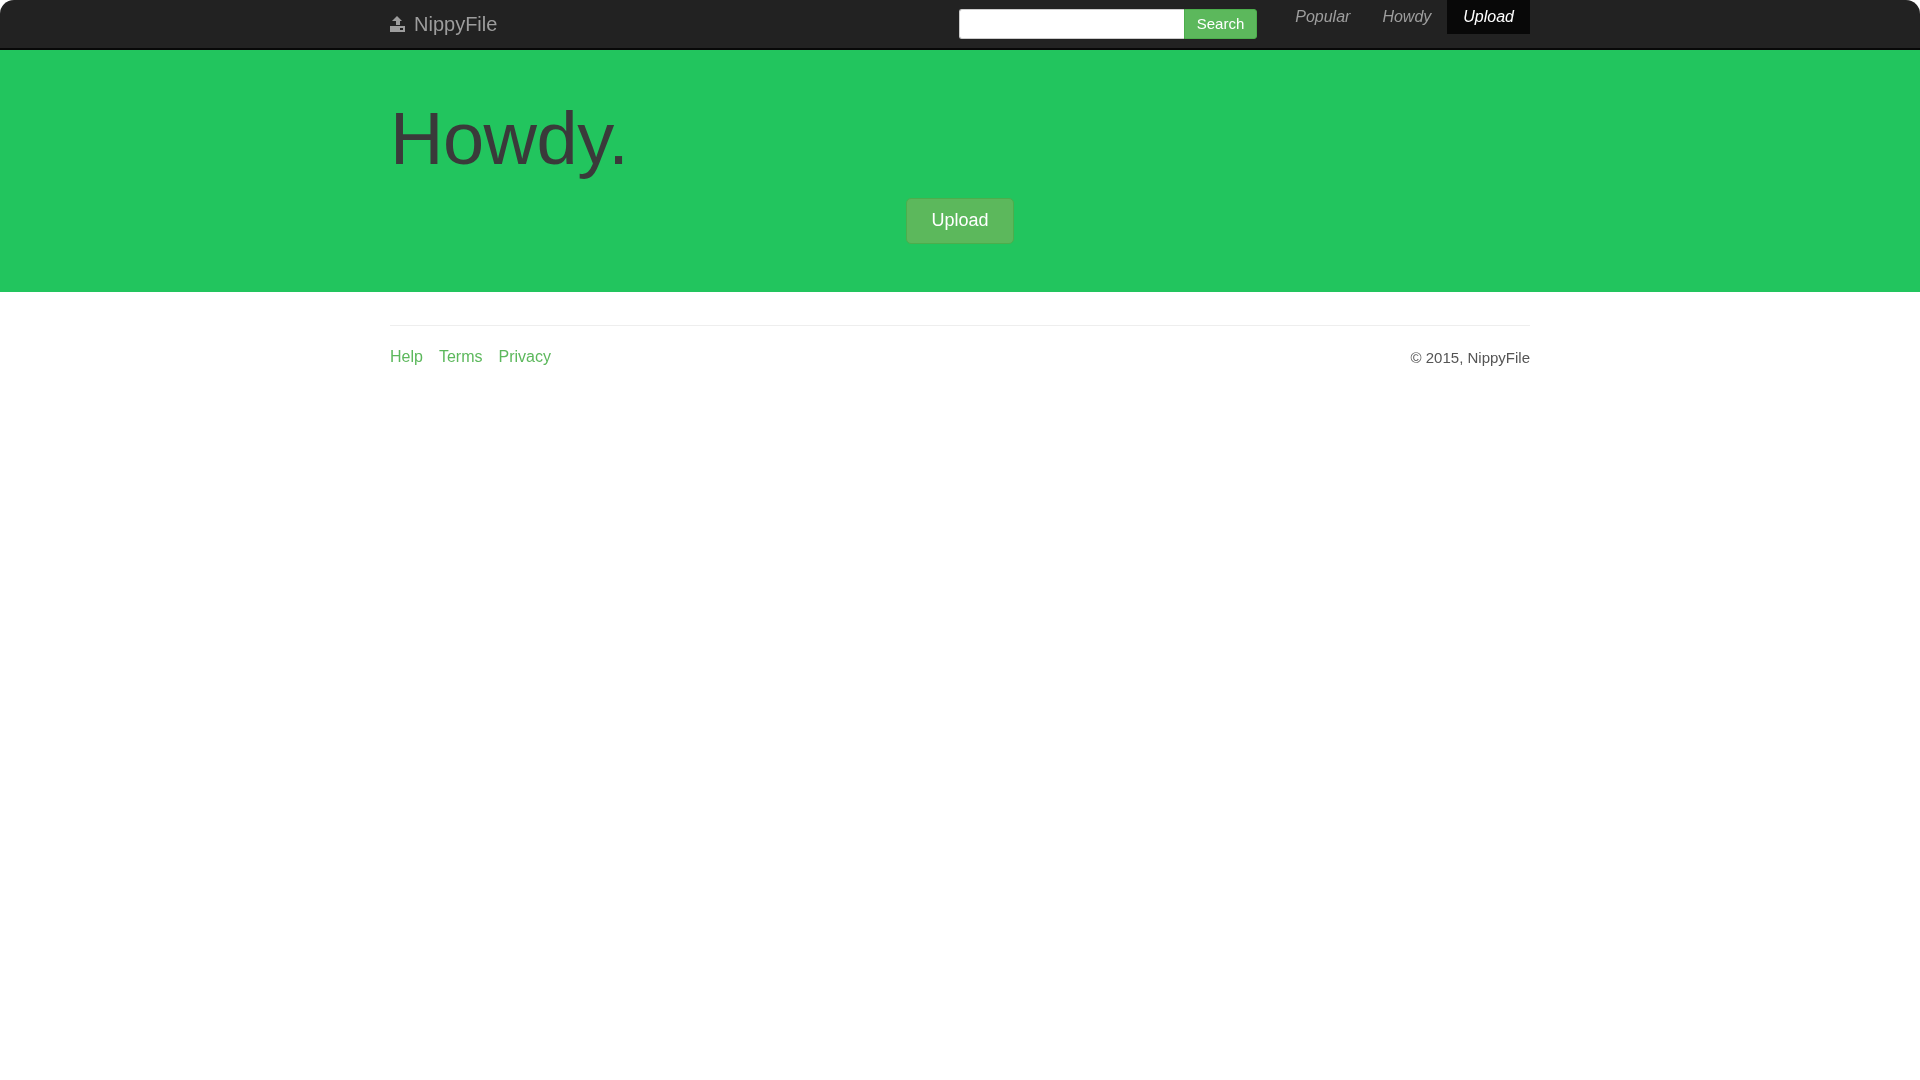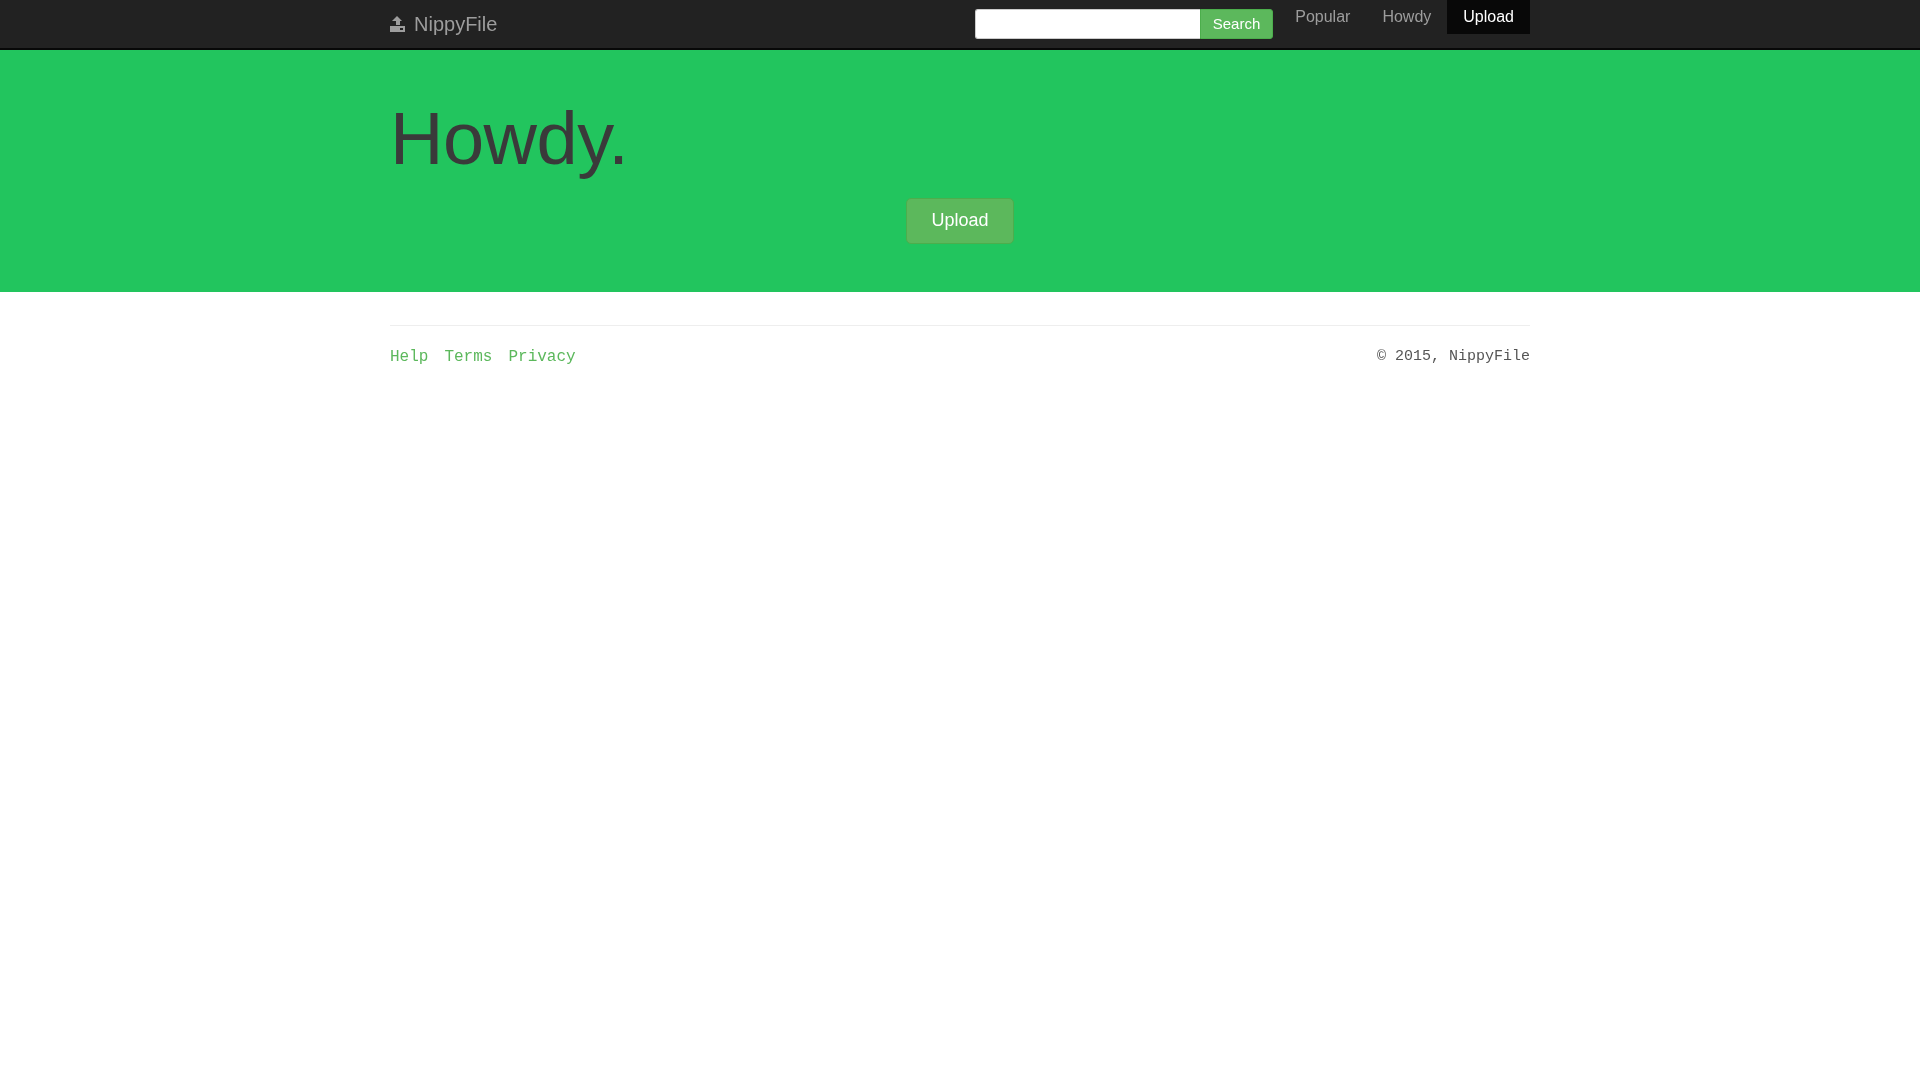--- a/index.html
+++ b/index.html
@@ -10,21 +10,21 @@
     width: 1920px;
     height: 1080px;
     background: #ffffff;
     font-family: "Liberation Sans", sans-serif;
     font-size: 17px;
     line-height: 1.428571429;
     color: #333333;
     -webkit-font-smoothing: antialiased;
   }
 
-  .page { width: 1920px; height: 1080px; position: relative; overflow: hidden; }
+  .page { width: 1920px; height: 1080px; position: relative; overflow: hidden; border-radius: 14px; }
 
   
   .container {
     width: 1140px;
     margin: 0 auto;
     position: relative;
   }
 
   
   .navbar {
@@ -103,21 +103,21 @@
     display: flex;
     align-items: stretch;
     height: 48px;
   }
 
   .navbar-form {
     display: flex;
     align-items: center;
     height: 48px;
     padding: 0 0 0 0;
-    margin-right: 6px;
+    margin-right: 22px;
   }
   .search-input {
     width: 225px;
     height: 30px;
     padding: 5px 10px;
     font-size: 15px;
     font-family: "Liberation Sans", sans-serif;
     color: #555555;
     background: #ffffff;
     border: 1px solid #cccccc;
@@ -151,20 +151,21 @@
   .nav li a {
     display: flex;
     align-items: center;
     padding: 4px 16px;
     color: #9d9d9d;
     font-size: 16px;
     text-decoration: none;
     height: 34px;
     cursor: pointer;
     white-space: nowrap;
+    font-style: italic;
   }
   .nav li.active a {
     color: #ffffff;
     background: #080808;
   }
 
   
   .jumbotron {
     background: #22c55e;
     padding-top: 48px;
@@ -223,24 +224,23 @@
   
   .footer-wrap { background: #ffffff; width: 100%; }
   .footer-hr {
     border: none;
     border-top: 1px solid #eeeeee;
     margin: 33px 0 0 0;
     width: 100%;
   }
   .footer-row {
     display: flex;
-    align-items: flex-start;
+    align-items: flex-end;
     justify-content: space-between;
     padding-top: 20px;
-    font-family: Liberation Mono, monospace;
   }
   .footer-links {
     display: flex;
     gap: 16px;
   }
   .footer-links a {
     color: #5cb85c;
     text-decoration: none;
     font-size: 16px;
     cursor: pointer;

